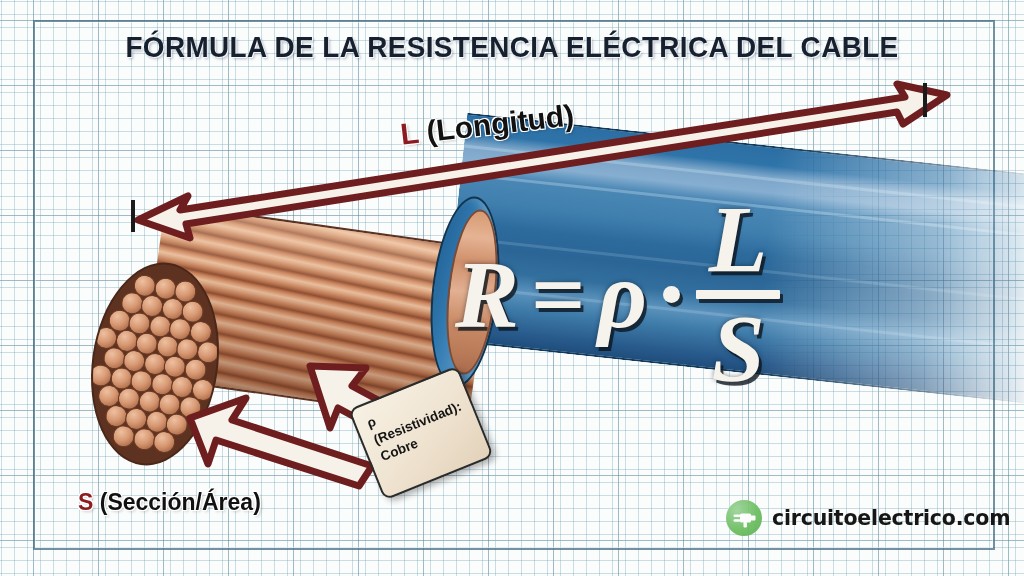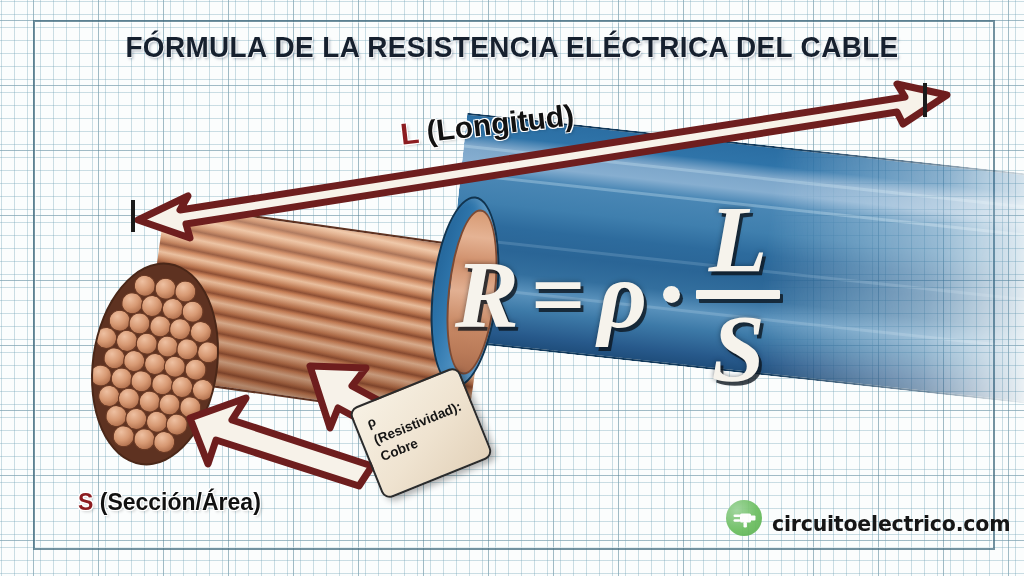--- a/index.html
+++ b/index.html
@@ -161,21 +161,21 @@
     box-shadow:3px 4px 0 rgba(12,20,30,.78);
   }
   .dot{
     width:17px;height:17px;border-radius:50%;background:#f6f3ec;
     box-shadow:3px 4px 0 rgba(12,20,30,.78);
     align-self:center;margin:0 4px;
   }
 
   
   .logo{
-    position:absolute;left:726px;top:500px;display:flex;align-items:flex-end;gap:10px;
+    position:absolute;left:726px;top:500px;display:flex;align-items:center;gap:10px;
   }
   .logo-mark{
     width:36px;height:36px;border-radius:50%;
     background:radial-gradient(circle at 30% 28%, #9dd49a 0%, #6ebf63 55%, #5cb052 100%);
     position:relative;opacity:.95;
   }
   .logo-txt{
     font-family:"DejaVu Sans",sans-serif;
     font-size:20.5px;font-weight:700;color:#161616;letter-spacing:-.2px;
   }

